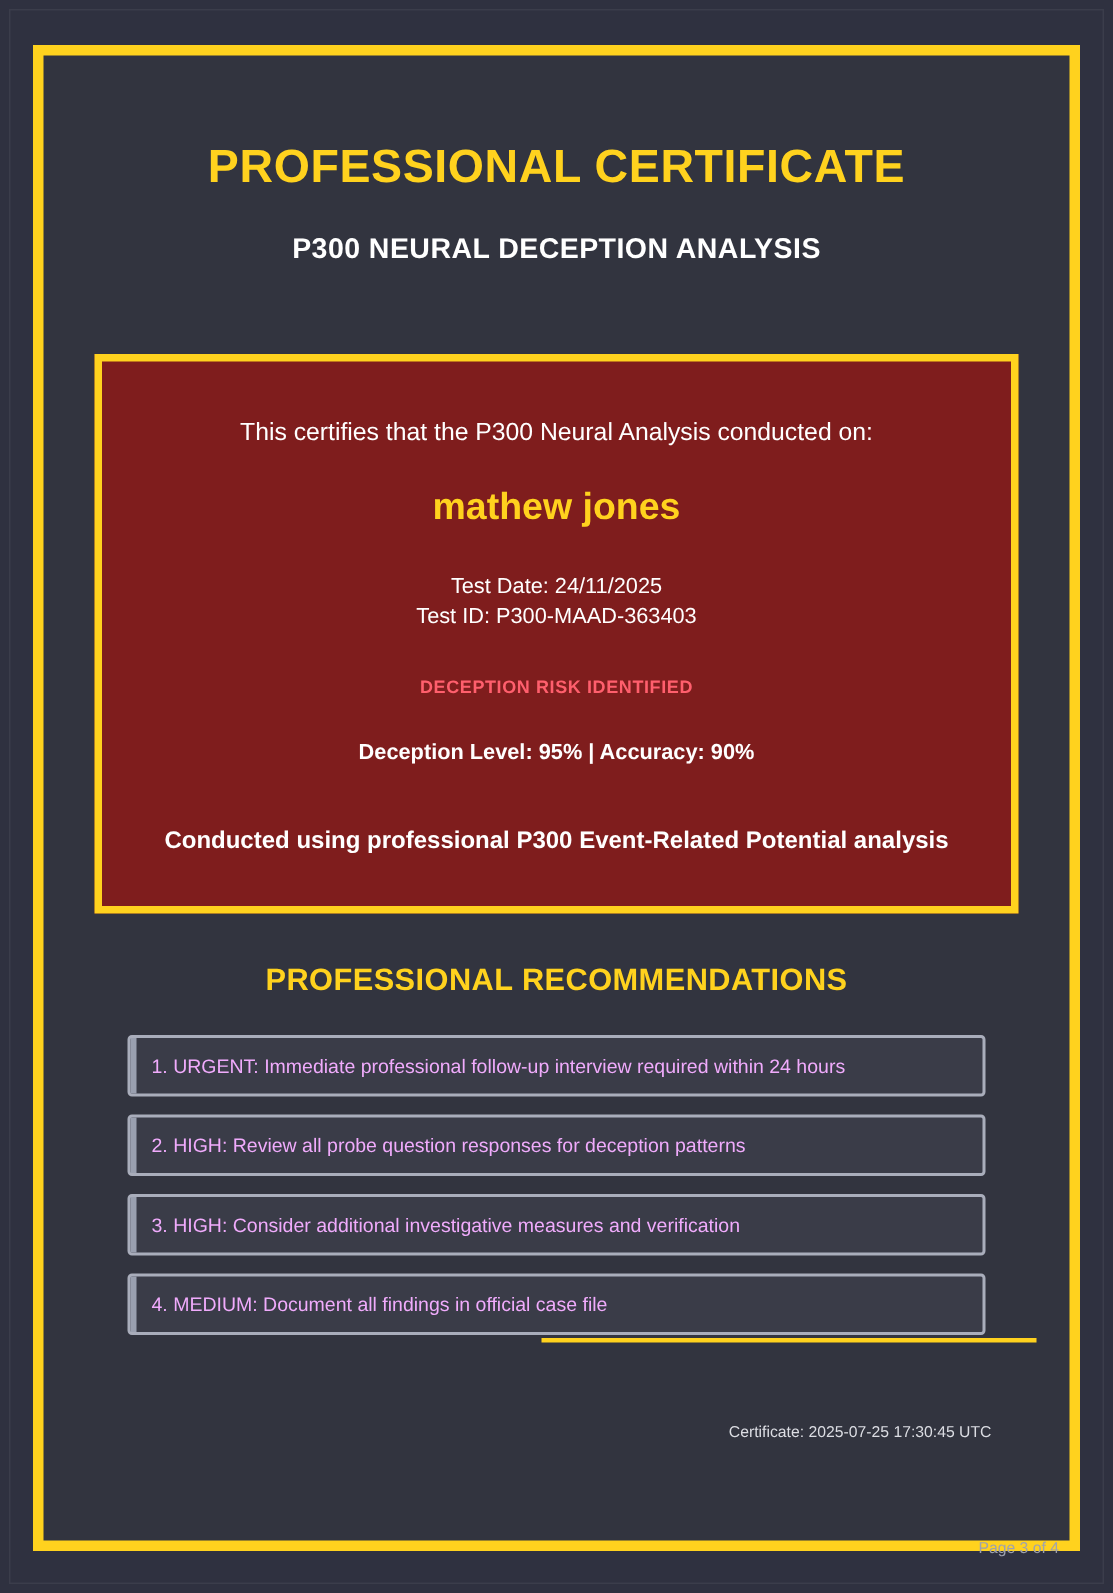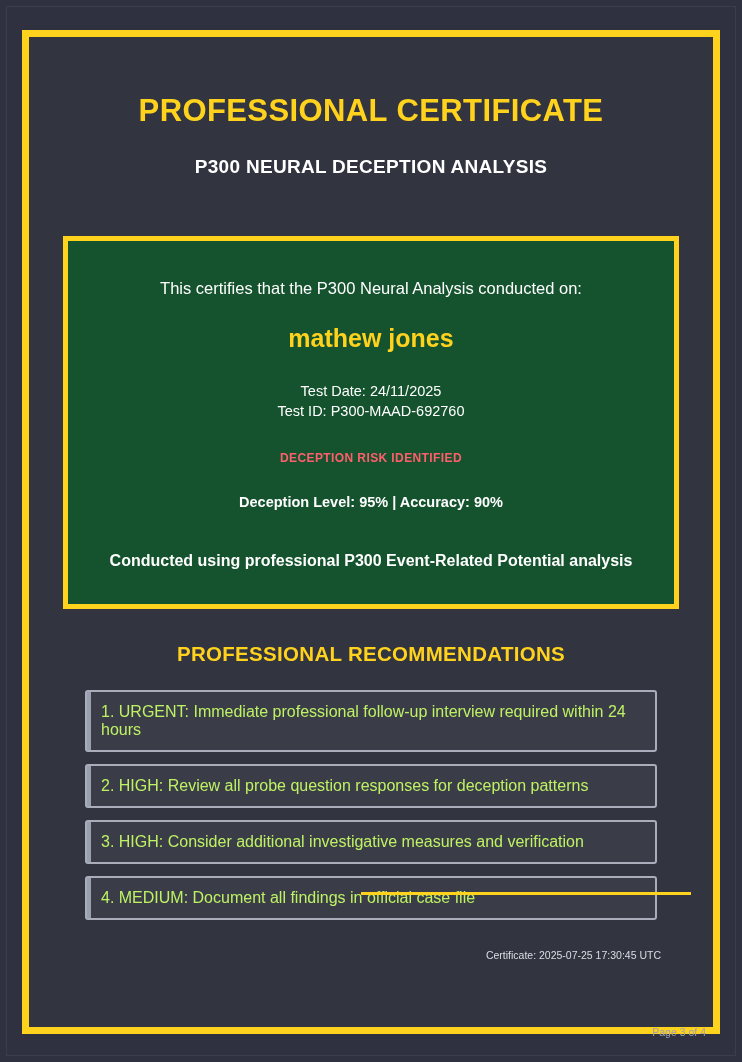--- a/index.html
+++ b/index.html
@@ -58,21 +58,21 @@
     text-align: center;
     color: #ffffff;
     font-size: 19px;
     font-weight: bold;
     letter-spacing: 0.3px;
     margin-top: 27px;
   }
   .result-box {
     margin-top: 58px;
     border: 5px solid #ffd21e;
-    background: #14532d;
+    background: #7f1d1d;
     box-sizing: border-box;
     padding: 38px 20px 34px 20px;
     text-align: center;
   }
   .certifies {
     font-size: 16.5px;
     color: #ffffff;
     margin-bottom: 26px;
   }
   .subject-name {
@@ -116,22 +116,22 @@
   .rec-list {
     margin-top: 24px;
     padding: 0 22px;
   }
   .rec-item {
     position: relative;
     border: 2px solid #a9adbb;
     background: #3a3c48;
     border-radius: 3px;
     padding: 11px 14px;
-    font-size: 16px;
-    color: #bef264;
+    font-size: 13px;
+    color: #f0abfc;
     margin-bottom: 12px;
     box-sizing: border-box;
   }
   .rec-item::before {
     content: "";
     position: absolute;
     left: 0; top: 0; bottom: 0;
     width: 4px;
     background: #9aa0b0;
   }
@@ -166,21 +166,21 @@
   <div class="cert-frame">
     <div class="cert-inner">
 
       <div class="title">PROFESSIONAL CERTIFICATE</div>
       <div class="subtitle">P300 NEURAL DECEPTION ANALYSIS</div>
 
       <div class="result-box">
         <div class="certifies">This certifies that the P300 Neural Analysis conducted on:</div>
         <div class="subject-name">mathew jones</div>
         <div class="meta-line">Test Date: 24/11/2025</div>
-        <div class="meta-line">Test ID: P300-MAAD-692760</div>
+        <div class="meta-line">Test ID: P300-MAAD-363403</div>
         <div class="verdict">DECEPTION RISK IDENTIFIED</div>
         <div class="levels">Deception Level: 95% | Accuracy: 90%</div>
         <div class="method">Conducted using professional P300 Event-Related Potential analysis</div>
       </div>
 
       <div class="recs-title">PROFESSIONAL RECOMMENDATIONS</div>
 
       <div class="rec-list">
         <div class="rec-item">1. URGENT: Immediate professional follow-up interview required within 24 hours</div>
         <div class="rec-item">2. HIGH: Review all probe question responses for deception patterns</div>

